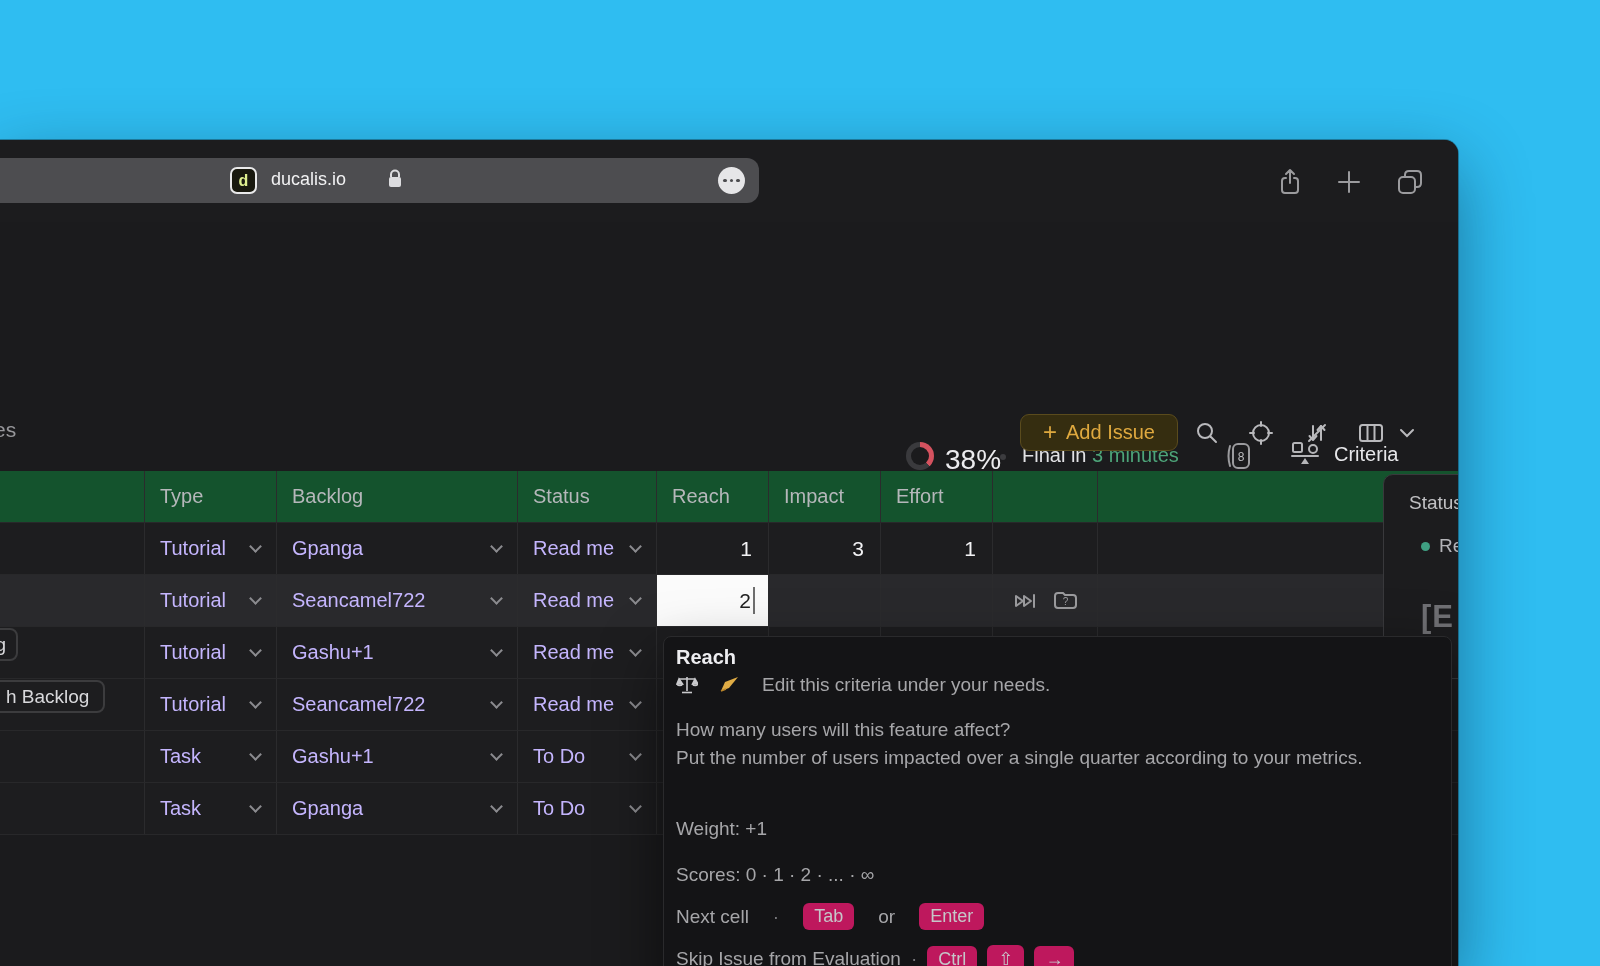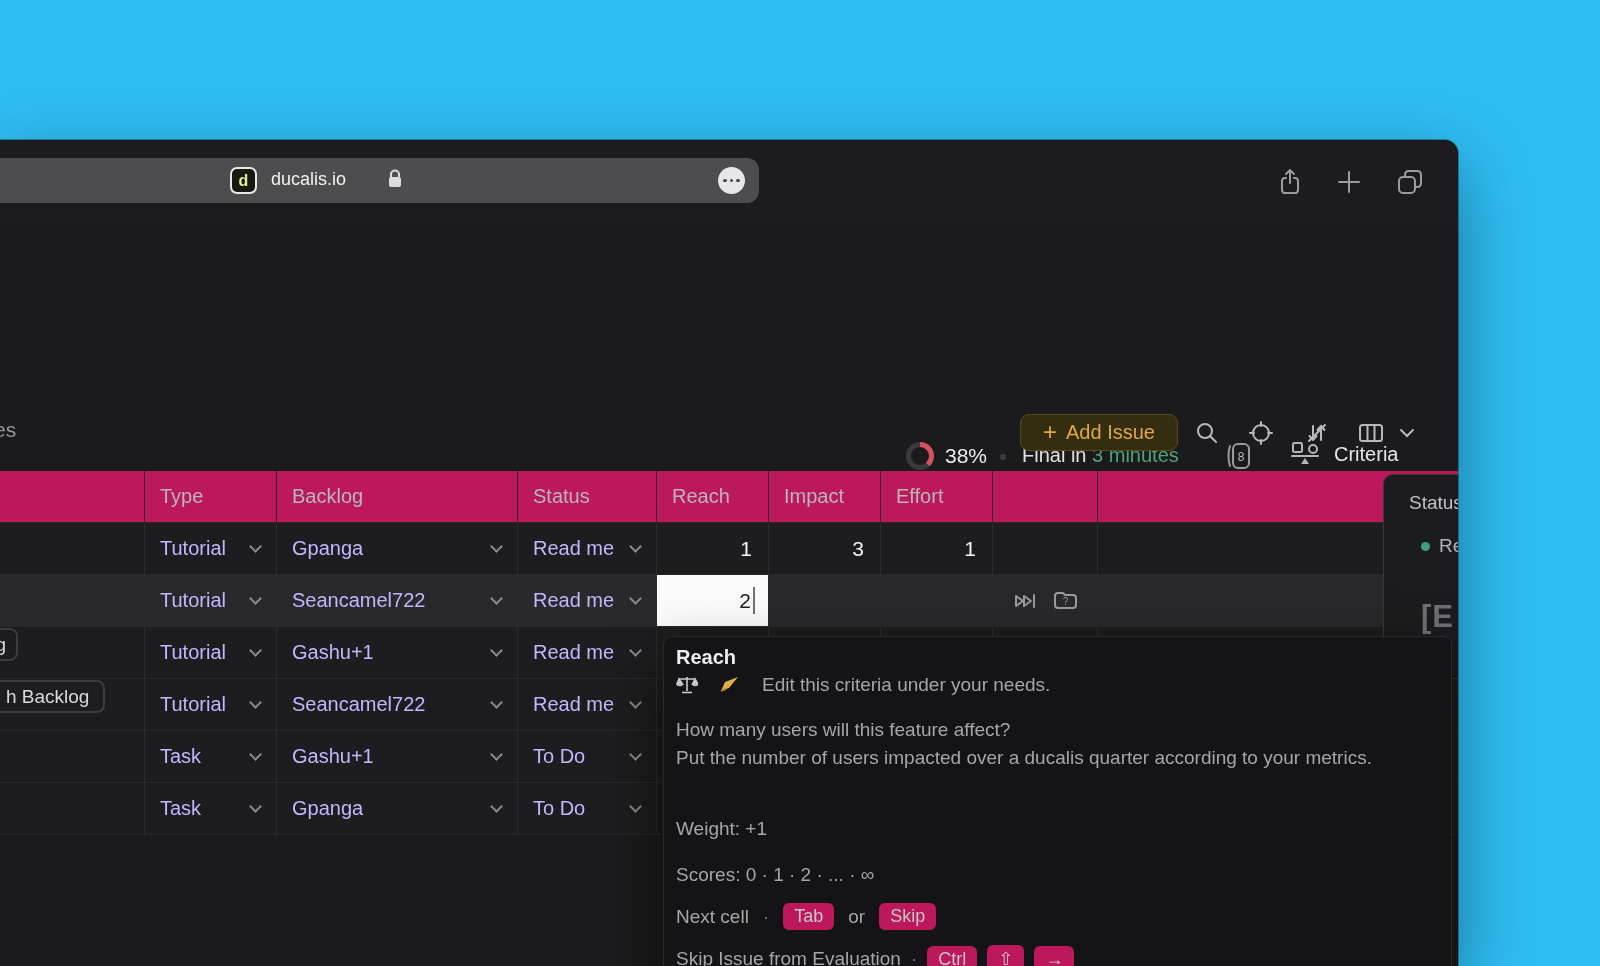--- a/index.html
+++ b/index.html
@@ -27,21 +27,21 @@
   .cb-share { right:152px; } .cb-plus { right:93px; } .cb-tabs { right:32px; }
 
   
   .page { position:absolute; left:0; top:82px; width:1458px; height:744px; background:#1b1b1d; }
 
   
   .status-bar { position:absolute; left:0; top:108px; width:1458px; height:38px; }
   .donut { position:absolute; left:906px; top:112px; width:28px; height:28px; border-radius:50%;
     background:conic-gradient(#d5525f 0 38%, #3a3a3d 38% 100%); }
   .donut::after { content:""; position:absolute; left:5px; top:5px; width:18px; height:18px; border-radius:50%; background:#1b1b1d; }
-  .pct { position:absolute; left:945px; top:114px; color:#ececef; font-size:21px; }
+  .pct { position:absolute; left:945px; top:114px; color:#ececef; font-size:28px; }
   .sep-dot { position:absolute; left:1000px; top:124px; width:6px; height:6px; border-radius:50%; background:#3c3c3f; }
   .final { position:absolute; left:1022px; top:114px; font-size:20px; color:#e2e2e5; }
   .final .time { color:#4da479; }
   .count-icon { position:absolute; left:1222px; top:110px; }
   .criteria-wrap { position:absolute; left:1290px; top:110px; display:flex; align-items:center; gap:14px; }
   .criteria-label { color:#e6e6e9; font-size:20px; }
 
   
   .toolbar2 { position:absolute; left:0; top:190px; width:1458px; height:40px; }
   .add-issue { position:absolute; left:1020px; top:2px; width:158px; height:37px; background:#352d10;
@@ -50,21 +50,21 @@
   .add-issue .plus { font-size:24px; font-weight:300; margin-top:-2px; }
   .tb-icon { position:absolute; top:8px; width:26px; height:26px; display:flex; align-items:center; justify-content:center; }
   .ti-search { left:1194px; } .ti-target { left:1248px; } .ti-sort { left:1304px; }
   .ti-cols { left:1358px; } .ti-chev { left:1394px; }
 
   .frag-es { position:absolute; left:-6px; top:196px; color:#97979b; font-size:21px; }
 
   
   .table { position:absolute; left:0; top:249px; width:1458px; }
   .trow { display:flex; height:52px; border-bottom:1px solid #28282a; background:#1d1d1f; }
-  .trow.thead { background:#be185d; }
+  .trow.thead { background:#14532d; }
   .trow.active { background:#29292c; }
   .cell { height:100%; display:flex; align-items:center; border-right:1px solid #2b2b2d; position:relative; }
   .c0{width:145px;} .c1{width:132px;} .c2{width:241px;} .c3{width:139px;}
   .c4{width:112px;} .c5{width:112px;} .c6{width:112px;} .c7{width:105px;}
   .c8{flex:1; border-right:none;}
   .hlabel { color:#b5b7ba; font-size:20px; padding-left:15px; }
   .cval { color:#c4b5fd; font-size:20px; padding-left:15px; }
   .chev { width:9px; height:9px; border-right:2px solid #8b8b8f; border-bottom:2px solid #8b8b8f;
     transform:rotate(45deg); position:absolute; right:16px; top:19px; }
   .num { justify-content:flex-end; }
@@ -92,21 +92,21 @@
   
   .tooltip { position:absolute; left:663px; top:414px; width:789px; height:354px; background:#141416;
     border:1px solid #2a2a2c; border-radius:8px; z-index:5; box-shadow:0 24px 60px rgba(0,0,0,.55); }
   .tt-line { position:absolute; left:12px; color:#a6a6a9; font-size:19px; display:flex; align-items:center; }
   .tt-title { top:9px; color:#ededf0; font-weight:bold; font-size:20px; }
   .tt-sub { top:37px; gap:21px; }
   .tt-q { top:82px; }
   .tt-desc { top:108px; width:748px; line-height:26px; display:block; }
   .tt-weight { top:181px; }
   .tt-scores { top:227px; }
-  .tt-next { top:266px; gap:14px; }
+  .tt-next { top:266px; gap:24px; }
   .tt-skip { top:308px; gap:10px; }
   .kbd { display:inline-block; background:#be185d; border-radius:6px; padding:3px 11px; color:#c6c6c9; font-size:18px; }
   .tt-sep { color:#77777b; }
 
   svg { display:block; }
 </style>
 </head>
 <body>
 
 <div class="stage">
@@ -418,29 +418,29 @@
           </span>
           <span>
             <svg width="22" height="18" viewBox="0 0 22 18">
                 <path d="M2 15 L6 6 L19 1 L10 12 Z" fill="#e0ac45"></path>
                 <path d="M2 15 L7 13" stroke="#b9852a" stroke-width="1.6"></path>
               </svg>
           </span>
           <span>Edit this criteria under your needs.</span>
         </div>
         <div class="tt-line tt-q">How many users will this feature affect?</div>
-        <div class="tt-line tt-desc">Put the number of users impacted over a ducalis quarter according to your metrics.</div>
+        <div class="tt-line tt-desc">Put the number of users impacted over a single quarter according to your metrics.</div>
         <div class="tt-line tt-weight">Weight: +1</div>
         <div class="tt-line tt-scores">Scores: 0 · 1 · 2 · ... · ∞</div>
         <div class="tt-line tt-next">
           <span>Next cell</span>
           <span class="tt-sep">·</span>
           <span class="kbd">Tab</span>
           <span>or</span>
-          <span class="kbd">Skip</span>
+          <span class="kbd">Enter</span>
         </div>
         <div class="tt-line tt-skip">
           <span>Skip Issue from Evaluation</span>
           <span class="tt-sep">·</span>
           <span class="kbd">Ctrl</span>
           <span class="kbd">⇧</span>
           <span class="kbd">→</span>
         </div>
       </div>
 

